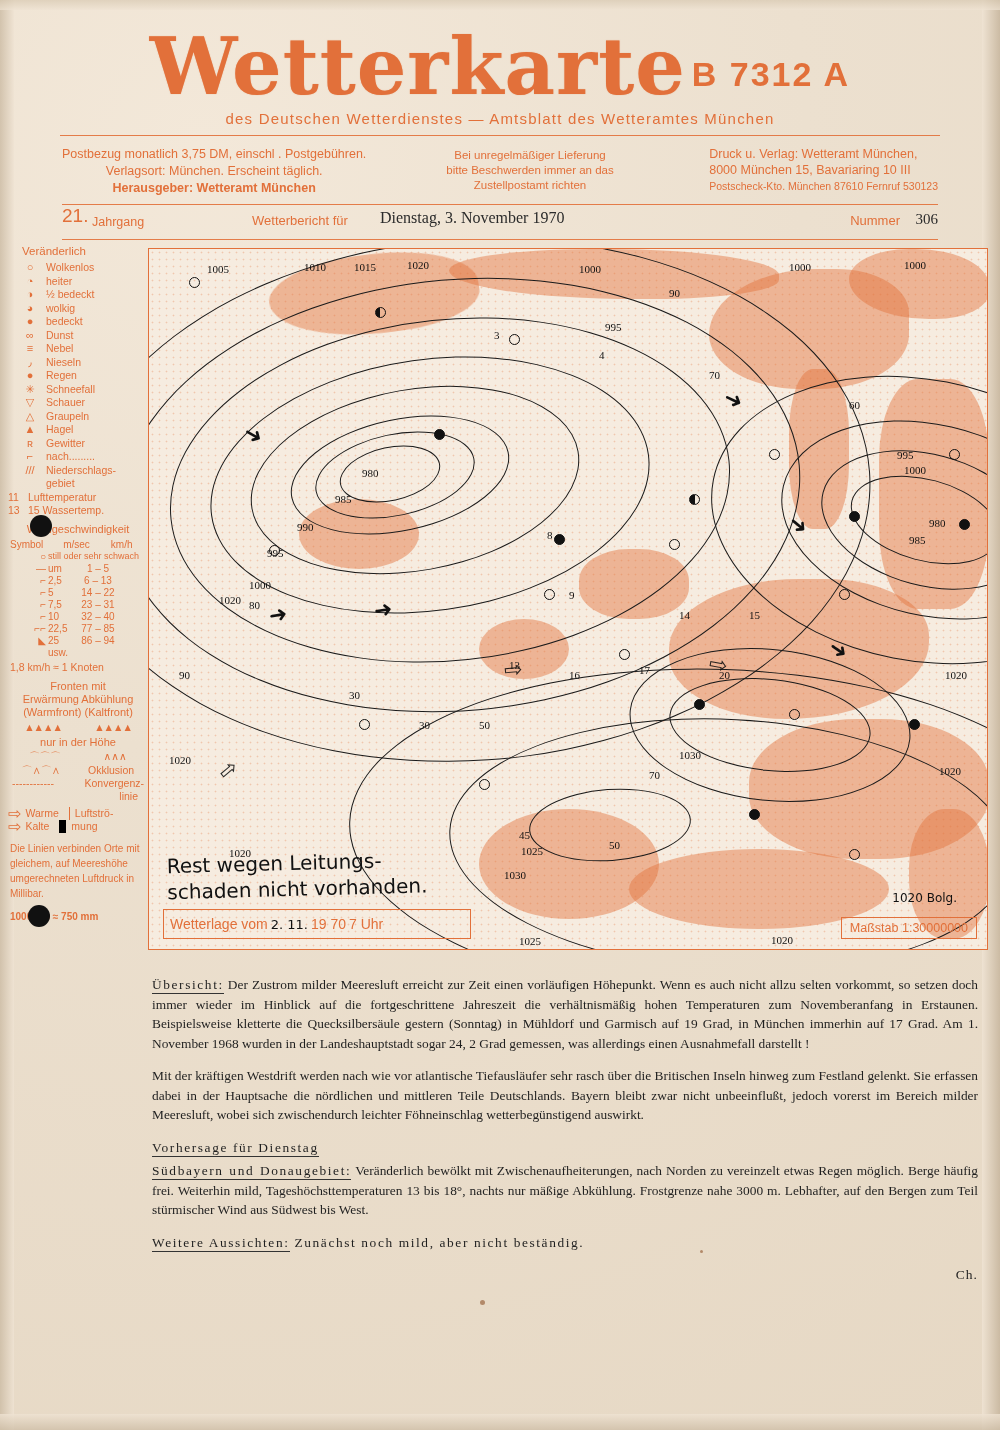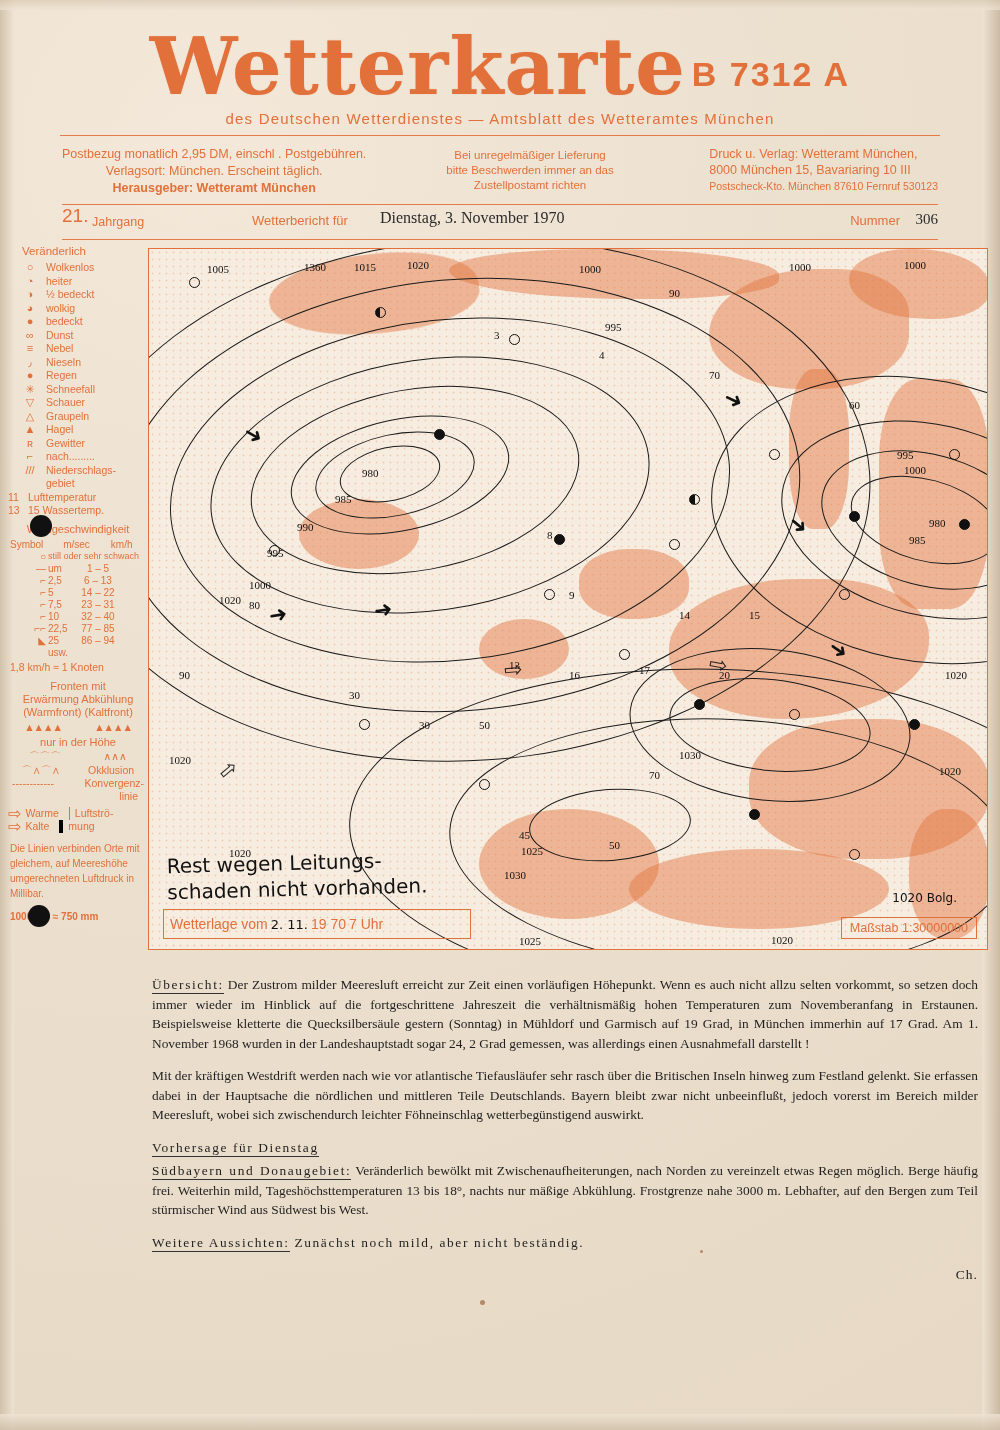--- a/index.html
+++ b/index.html
@@ -157,21 +157,21 @@
 <div class="masthead">
   <div class="title-row">
     <div class="wetterkarte">Wetterkarte</div>
     <div class="code">B 7312 A</div>
   </div>
   <div class="subtitle">des Deutschen Wetterdienstes — Amtsblatt des Wetteramtes München</div>
   <div class="rule"></div>
 
   <div class="imprint">
     <div class="imp-left">
-      <div>Postbezug monatlich 2,95 DM, einschl . Postgebühren.</div>
+      <div>Postbezug monatlich 3,75 DM, einschl . Postgebühren.</div>
       <div>Verlagsort: München. Erscheint täglich.</div>
       <div style="font-weight:bold">Herausgeber: Wetteramt München</div>
     </div>
     <div class="imp-mid">
       <div>Bei unregelmäßiger Lieferung</div>
       <div>bitte Beschwerden immer an das</div>
       <div>Zustellpostamt richten</div>
     </div>
     <div class="imp-right">
       <div>Druck u. Verlag: Wetteramt München,</div>
@@ -351,21 +351,21 @@
   <div style="text-align:right;padding-right:10px">linie</div>
 
   <div style="display:flex;align-items:center;gap:4px;margin-top:4px">
     <span style="font-size:16px">⇨</span>
     <span>Warme</span>
     <span style="margin-left:6px;border-left:1px solid #e2703a;padding-left:5px">Luftströ-</span>
   </div>
   <div style="display:flex;align-items:center;gap:4px">
     <span style="font-size:16px">⇨</span>
     <span>Kalte</span>
-    <span style="margin-left:6px;border-left:4px solid #000000;padding-left:5px">mung</span>
+    <span style="margin-left:6px;border-left:7px solid #000000;padding-left:5px">mung</span>
   </div>
 
   <div class="bottom-note">Die Linien verbinden Orte mit gleichem, auf Meereshöhe umgerechneten Luftdruck in Millibar.</div>
   <div class="bottom-note" style="font-weight:bold">1000 mb ≈ 750 mm</div>
 </div>
 
 <div class="blob" style="left:30px;top:515px"></div>
 <div class="blob" style="left:28px;top:905px"></div>
 
 <div class="map">
@@ -403,21 +403,21 @@
   <div class="iso" style="left:480px;top:400px;width:280px;height:150px;transform:rotate(6deg)"></div>
   <div class="iso" style="left:300px;top:470px;width:560px;height:250px;transform:rotate(3deg)"></div>
   <div class="iso" style="left:200px;top:420px;width:740px;height:330px;transform:rotate(2deg)"></div>
 
   <div class="isolabel" style="left:213px;top:218px">980</div>
   <div class="isolabel" style="left:186px;top:244px">985</div>
   <div class="isolabel" style="left:148px;top:272px">990</div>
   <div class="isolabel" style="left:118px;top:298px">995</div>
   <div class="isolabel" style="left:100px;top:330px">1000</div>
   <div class="isolabel" style="left:58px;top:14px">1005</div>
-  <div class="isolabel" style="left:155px;top:12px">1360</div>
+  <div class="isolabel" style="left:155px;top:12px">1010</div>
   <div class="isolabel" style="left:205px;top:12px">1015</div>
   <div class="isolabel" style="left:258px;top:10px">1020</div>
   <div class="isolabel" style="left:430px;top:14px">1000</div>
   <div class="isolabel" style="left:640px;top:12px">1000</div>
   <div class="isolabel" style="left:755px;top:10px">1000</div>
   <div class="isolabel" style="left:456px;top:72px">995</div>
   <div class="isolabel" style="left:748px;top:200px">995</div>
   <div class="isolabel" style="left:755px;top:215px">1000</div>
   <div class="isolabel" style="left:760px;top:285px">985</div>
   <div class="isolabel" style="left:780px;top:268px">980</div>

